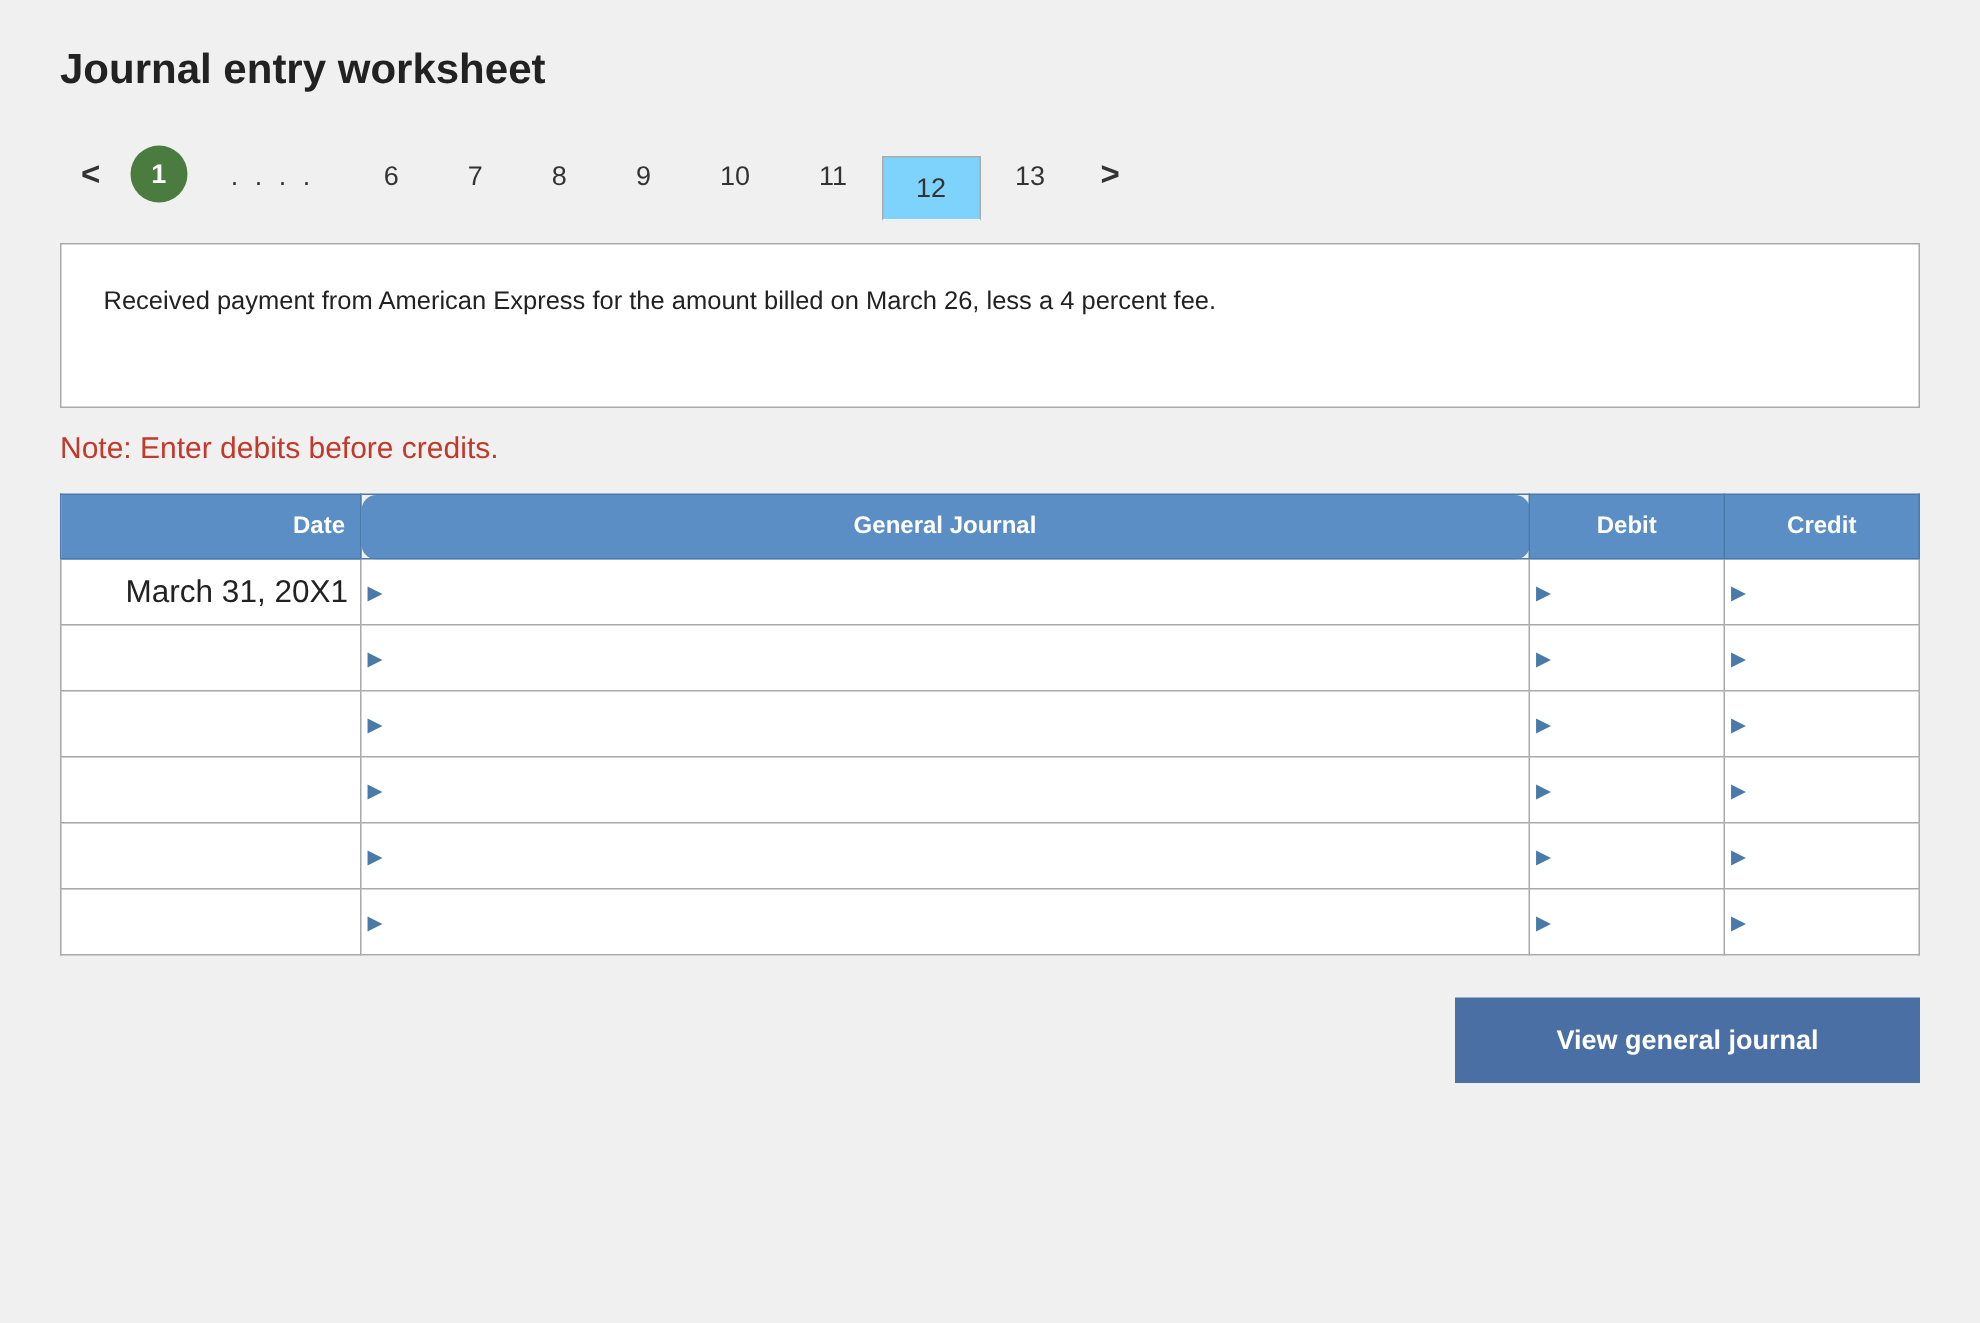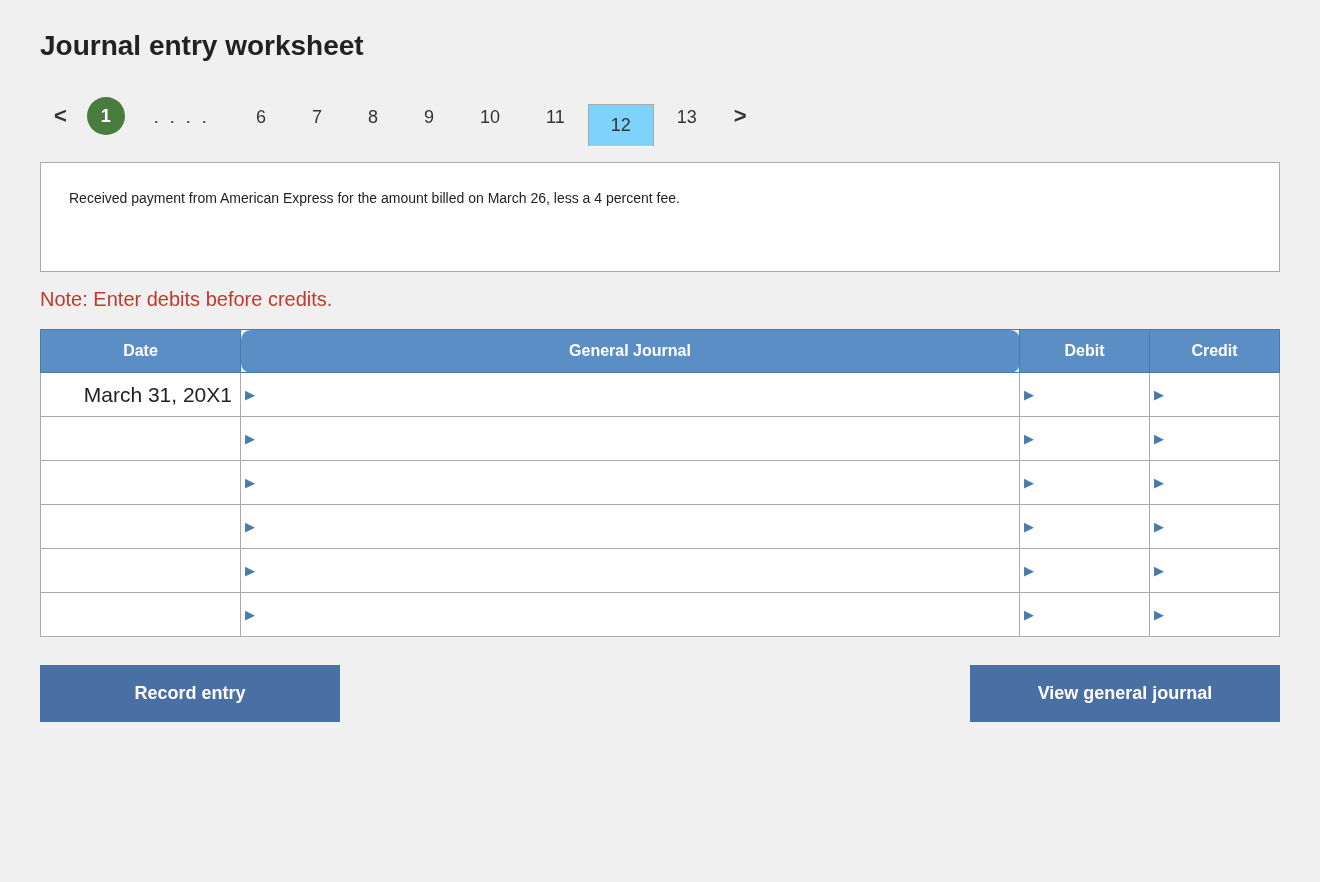--- a/index.html
+++ b/index.html
@@ -78,21 +78,21 @@
       cursor: pointer;
       margin: 0 6px;
     }
 
     
     .description-box {
       border: 1px solid #aaa;
       background: #fff;
       padding: 24px 28px;
       margin-bottom: 16px;
-      font-size: 14px;
+      font-size: 17px;
       line-height: 1.6;
       min-height: 110px;
     }
 
     
     .note-text {
       color: #c0392b;
       font-size: 20px;
       margin-bottom: 18px;
     }
@@ -109,21 +109,21 @@
       color: #fff;
       font-weight: bold;
       font-size: 16px;
       padding: 12px 10px;
       border: 1px solid #4a7aaa;
       text-align: center;
     }
 
     .journal-table th.date-col {
       width: 200px;
-      text-align: center;
+      text-align: right;
     }
 
     .journal-table th.journal-col {
       text-align: center;
       border-radius: 10px;
     }
 
     .journal-table th.debit-col {
       width: 130px;
       text-align: center;
@@ -370,15 +370,14 @@
           <div class="cell-inner">
             <span class="cell-arrow">▶</span>
             <input class="cell-input" type="text" style="">
           </div>
         </td>
       </tr>
     </tbody>
 </table>
 
 <div class="button-row">
-  <button class="btn btn-record">Record entry</button>
   <button class="btn btn-view">View general journal</button>
 </div>
 
 </body></html>

